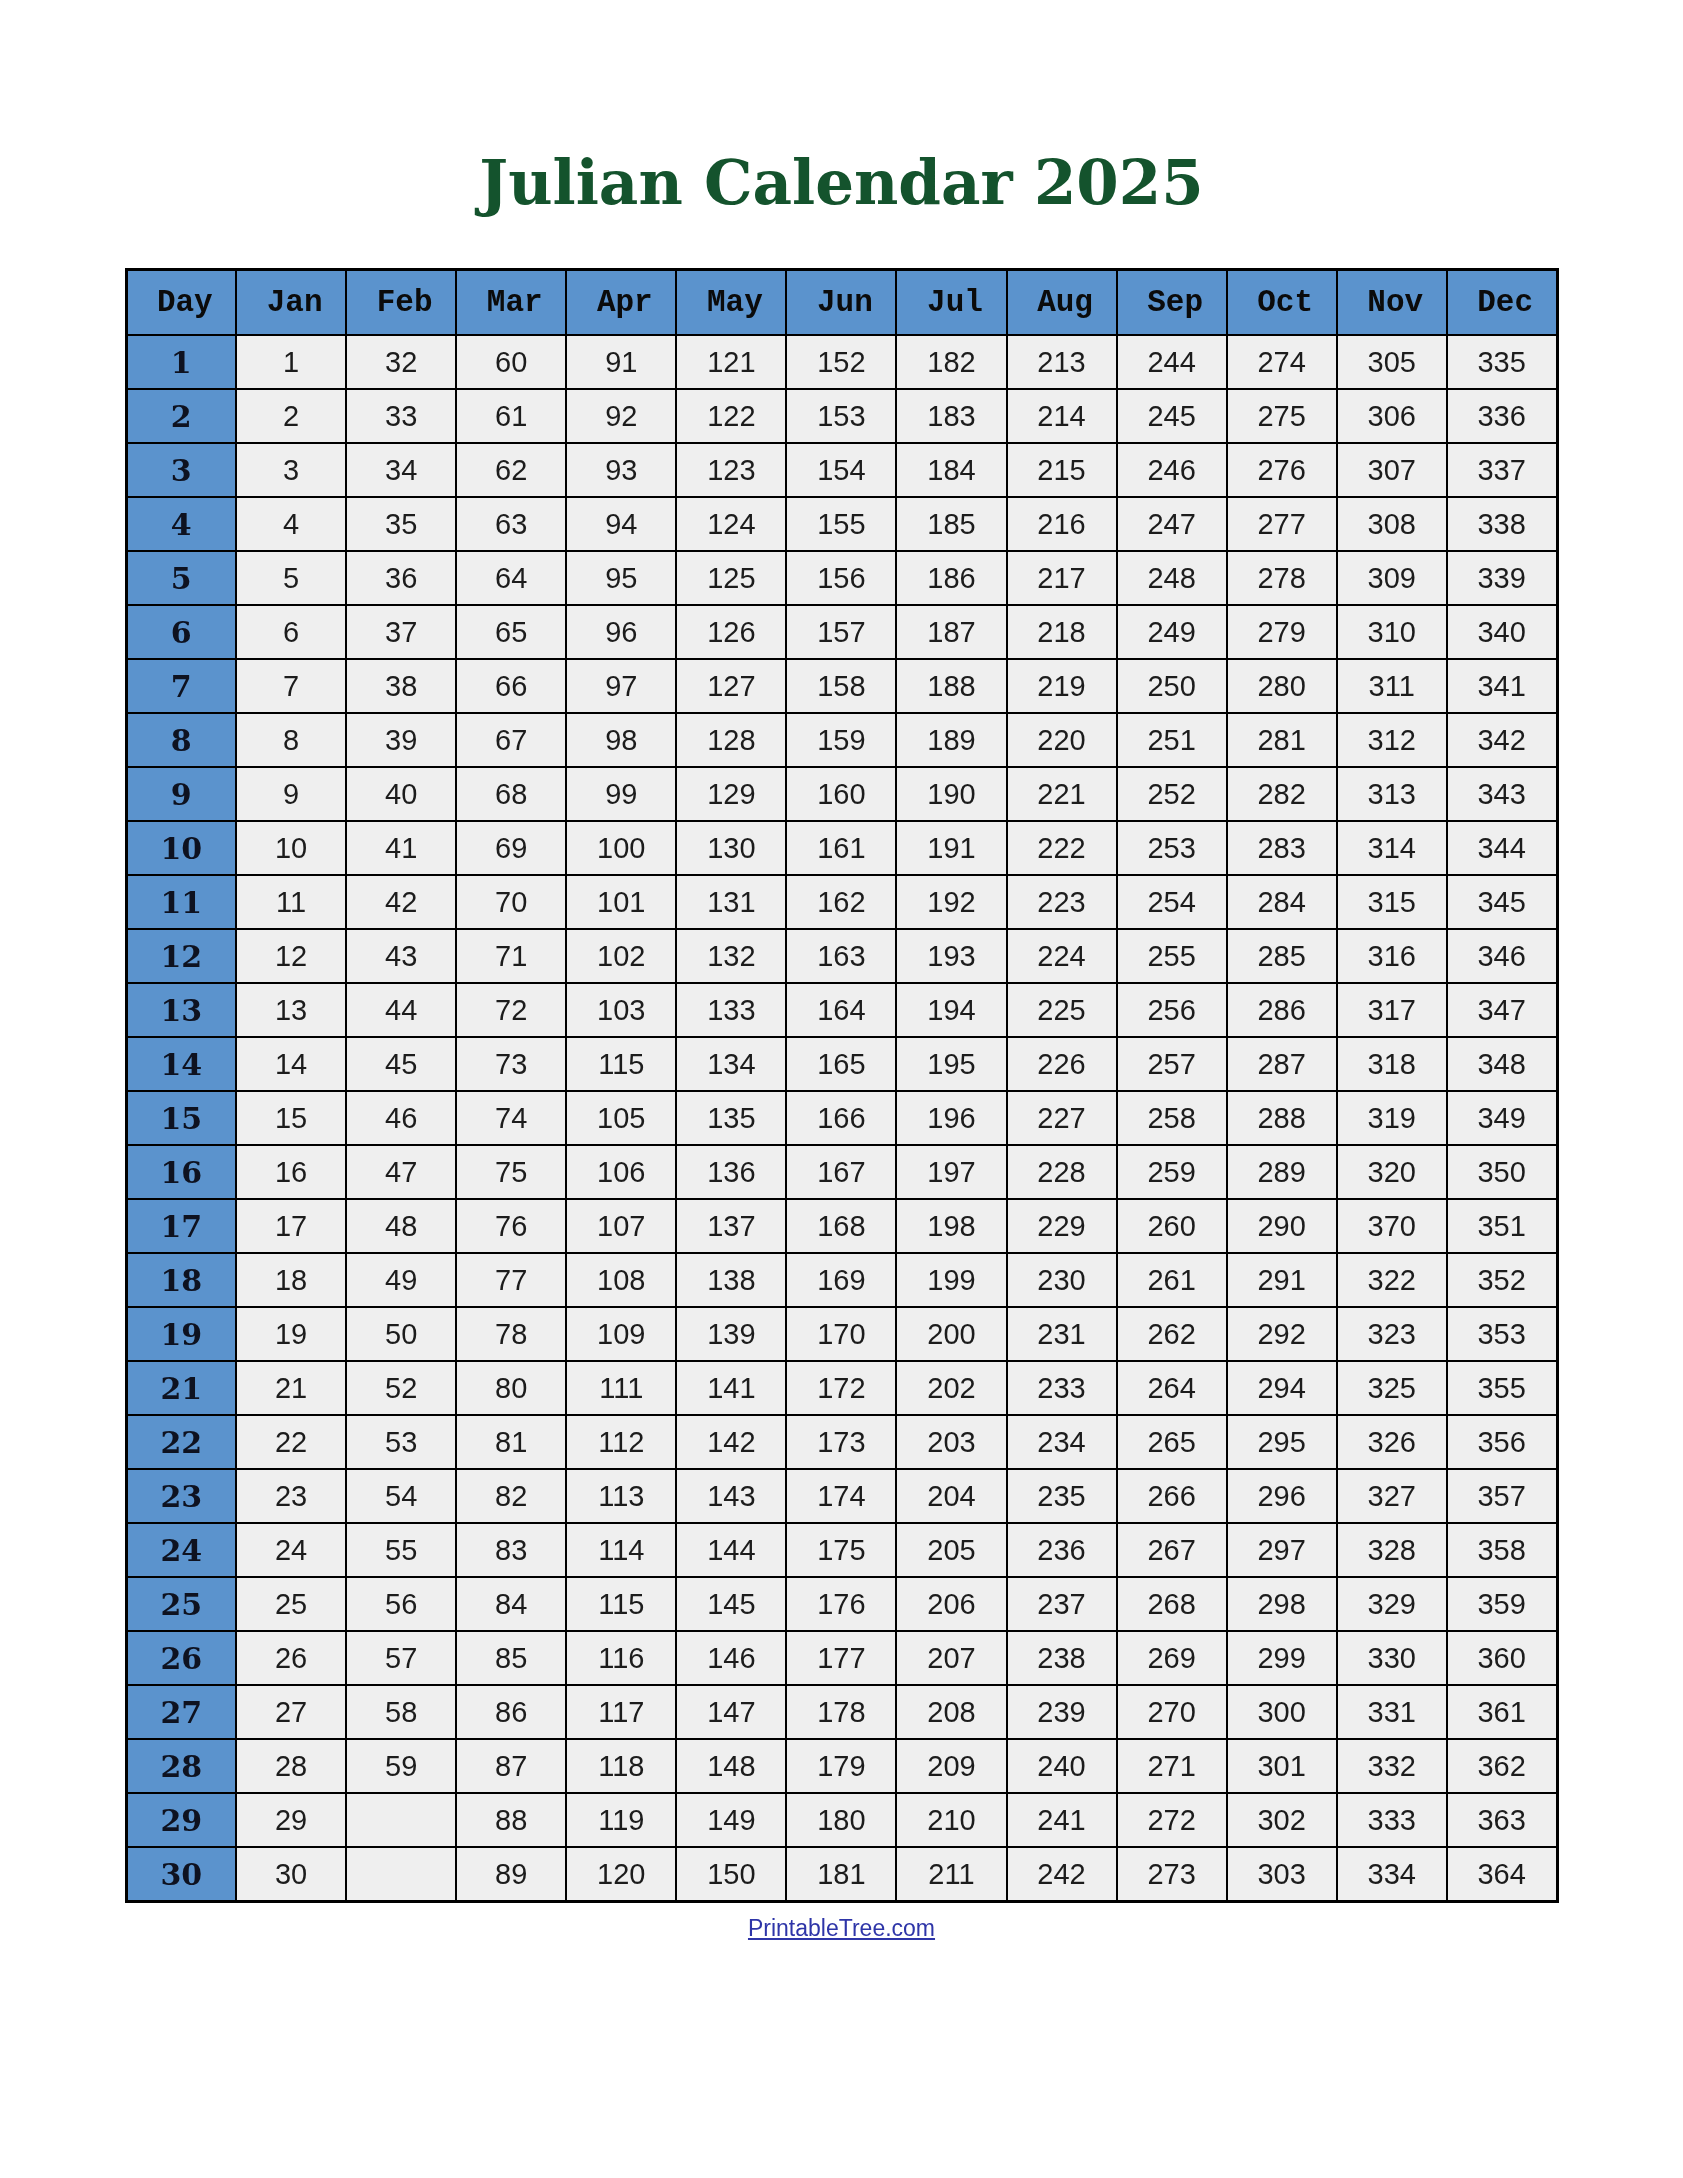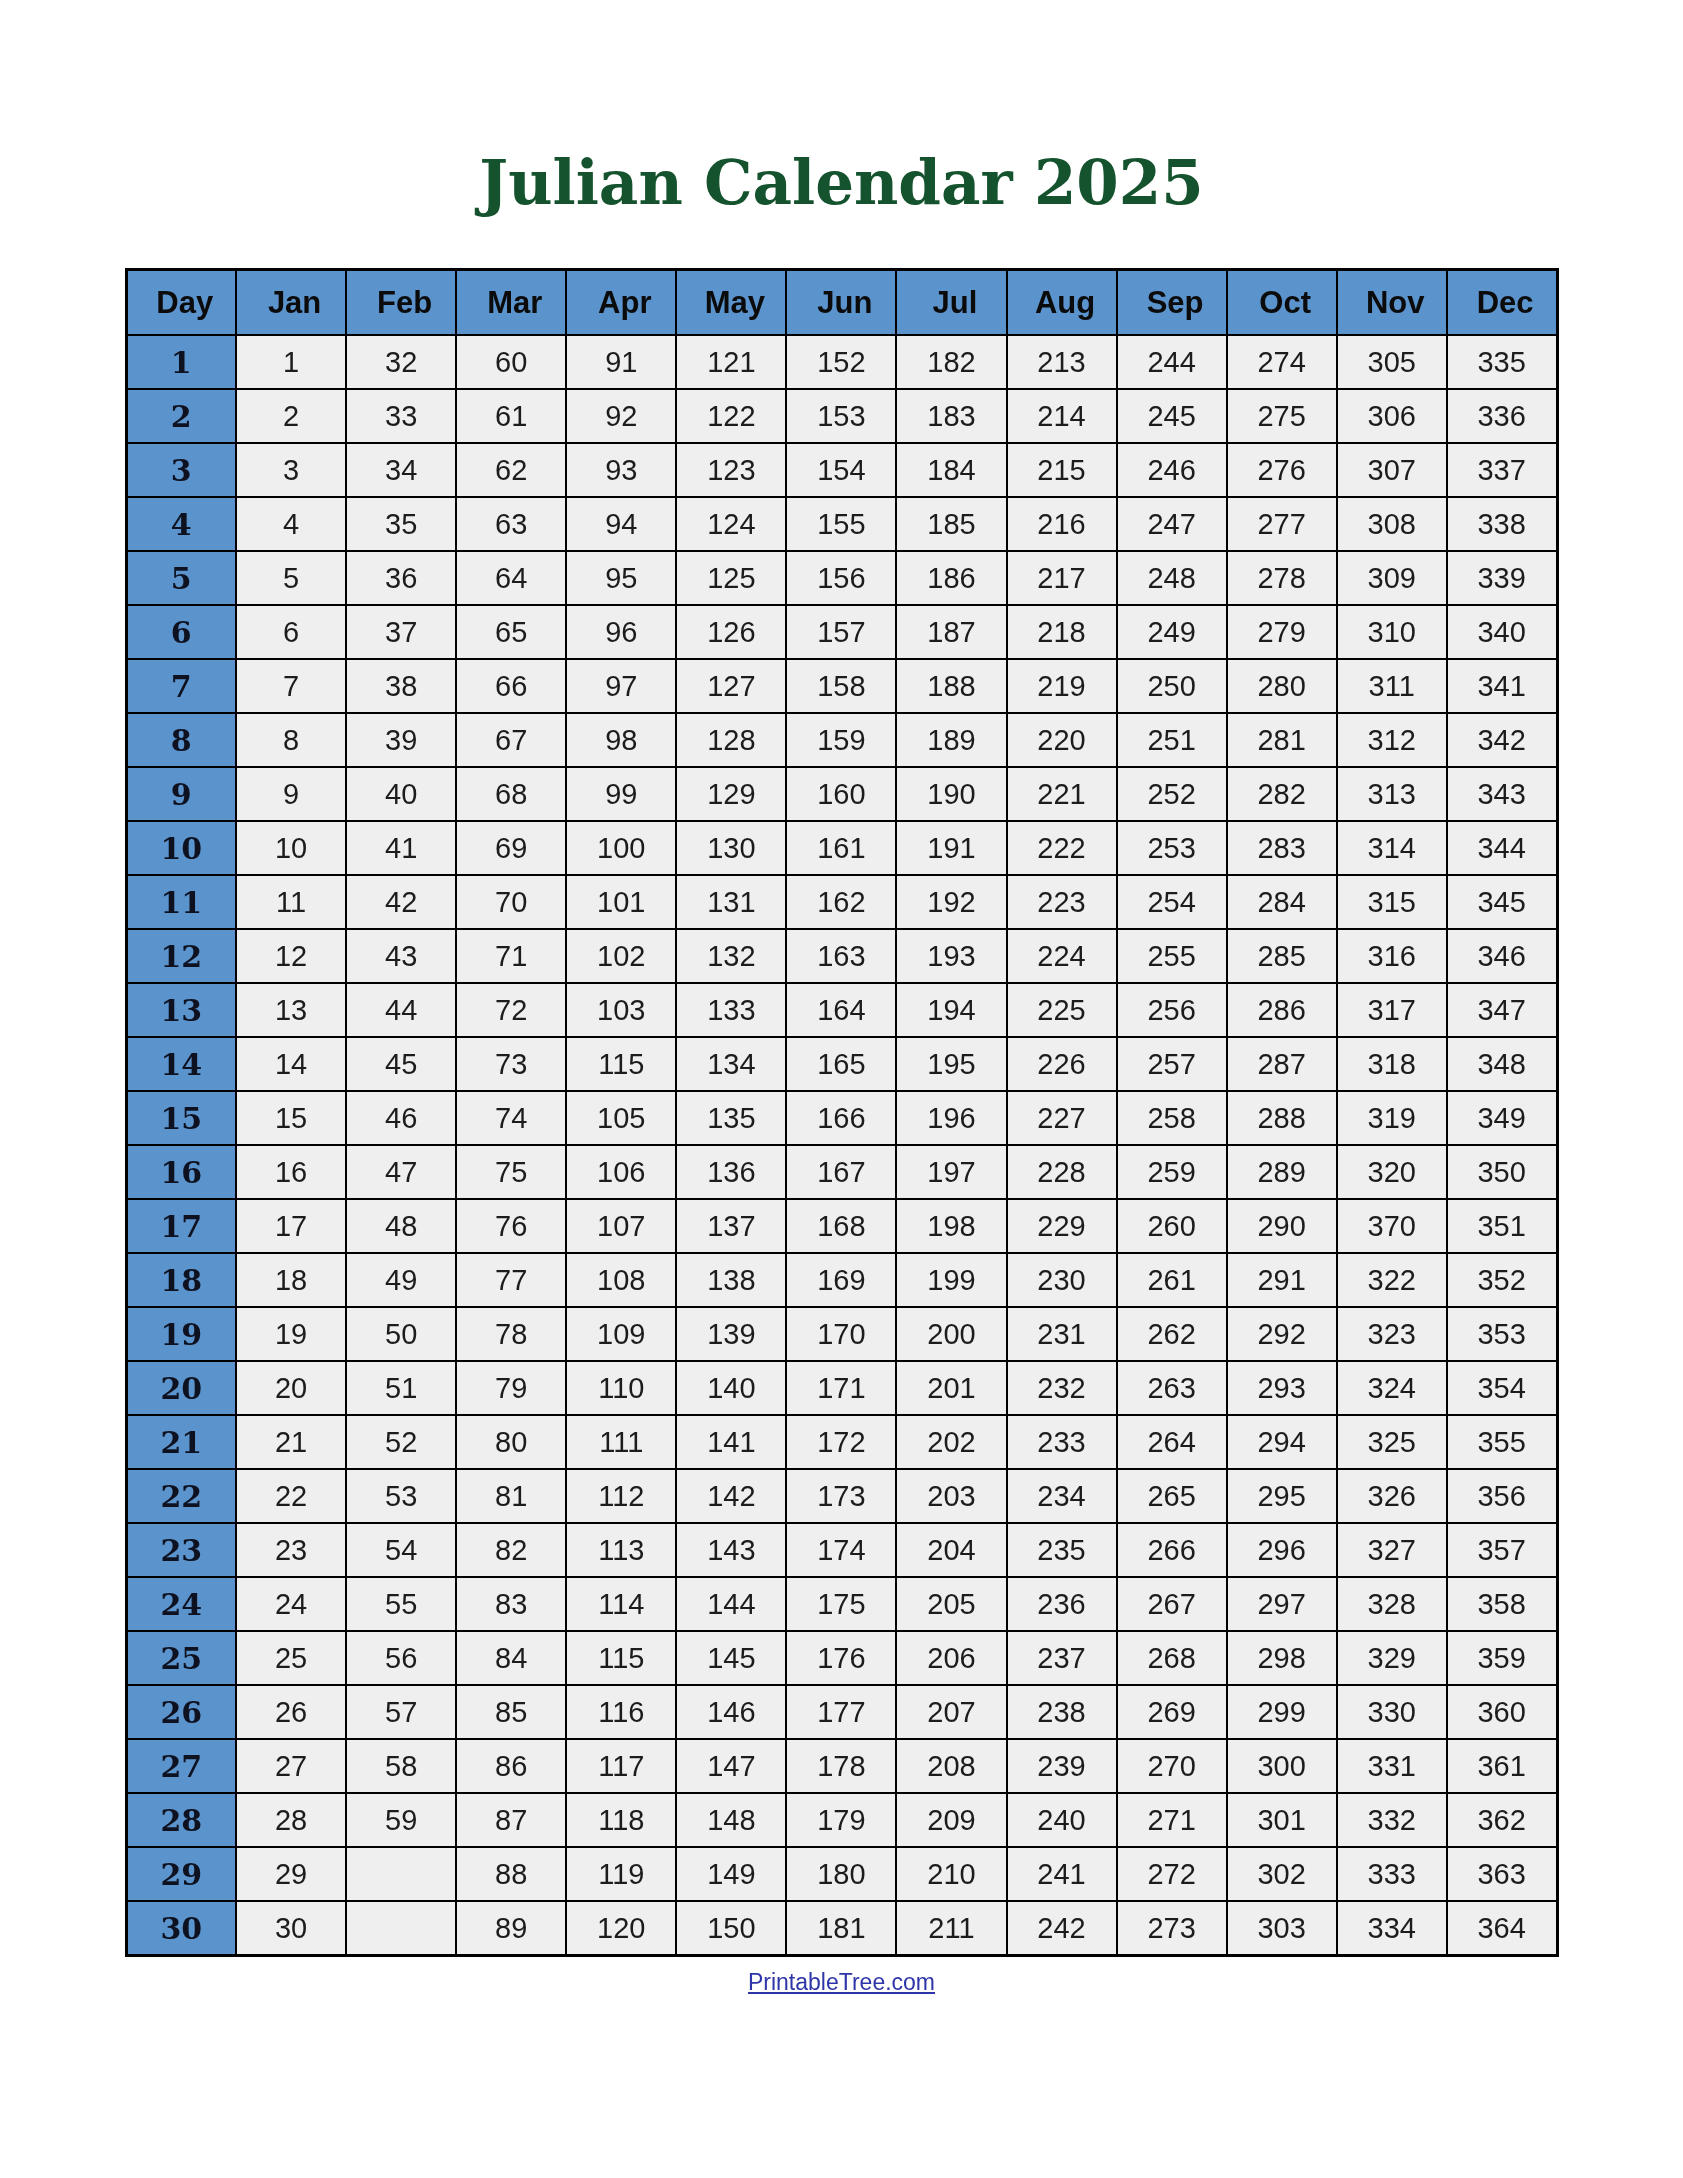--- a/index.html
+++ b/index.html
@@ -17,21 +17,21 @@
   table.jt{
     border-collapse:collapse;table-layout:fixed;
     width:1434px;margin:0 auto;border:3px solid #000;
   }
   .jt th,.jt td{
     border:2px solid #000;text-align:center;vertical-align:middle;
     overflow:hidden;white-space:nowrap;
   }
   .jt thead th{
     background:#5b93cd;height:61px;
-    font-family:Liberation Sans, sans-serif;
+    font-family:Liberation Mono, monospace;
     font-weight:700;font-size:31px;color:#0b0b0b;padding-left:8px;
   }
   .jt tbody th.day{
     background:#5b93cd;
     font-family:"DejaVu Serif","Liberation Serif",serif;
     font-weight:700;font-size:30px;color:#0e1220;
   }
   .jt tbody td{
     background:#efefef;font-size:29px;color:#1c1c1c;height:50px;
   }
@@ -346,35 +346,20 @@
           <td>139</td>
           <td>170</td>
           <td>200</td>
           <td>231</td>
           <td>262</td>
           <td>292</td>
           <td>323</td>
           <td>353</td>
         </tr>
         <tr>
-          <th class="day">20</th>
-          <td>20</td>
-          <td>51</td>
-          <td>79</td>
-          <td>110</td>
-          <td>140</td>
-          <td>171</td>
-          <td>201</td>
-          <td>232</td>
-          <td>263</td>
-          <td>293</td>
-          <td>324</td>
-          <td>354</td>
-        </tr>
-        <tr>
           <th class="day">21</th>
           <td>21</td>
           <td>52</td>
           <td>80</td>
           <td>111</td>
           <td>141</td>
           <td>172</td>
           <td>202</td>
           <td>233</td>
           <td>264</td>

